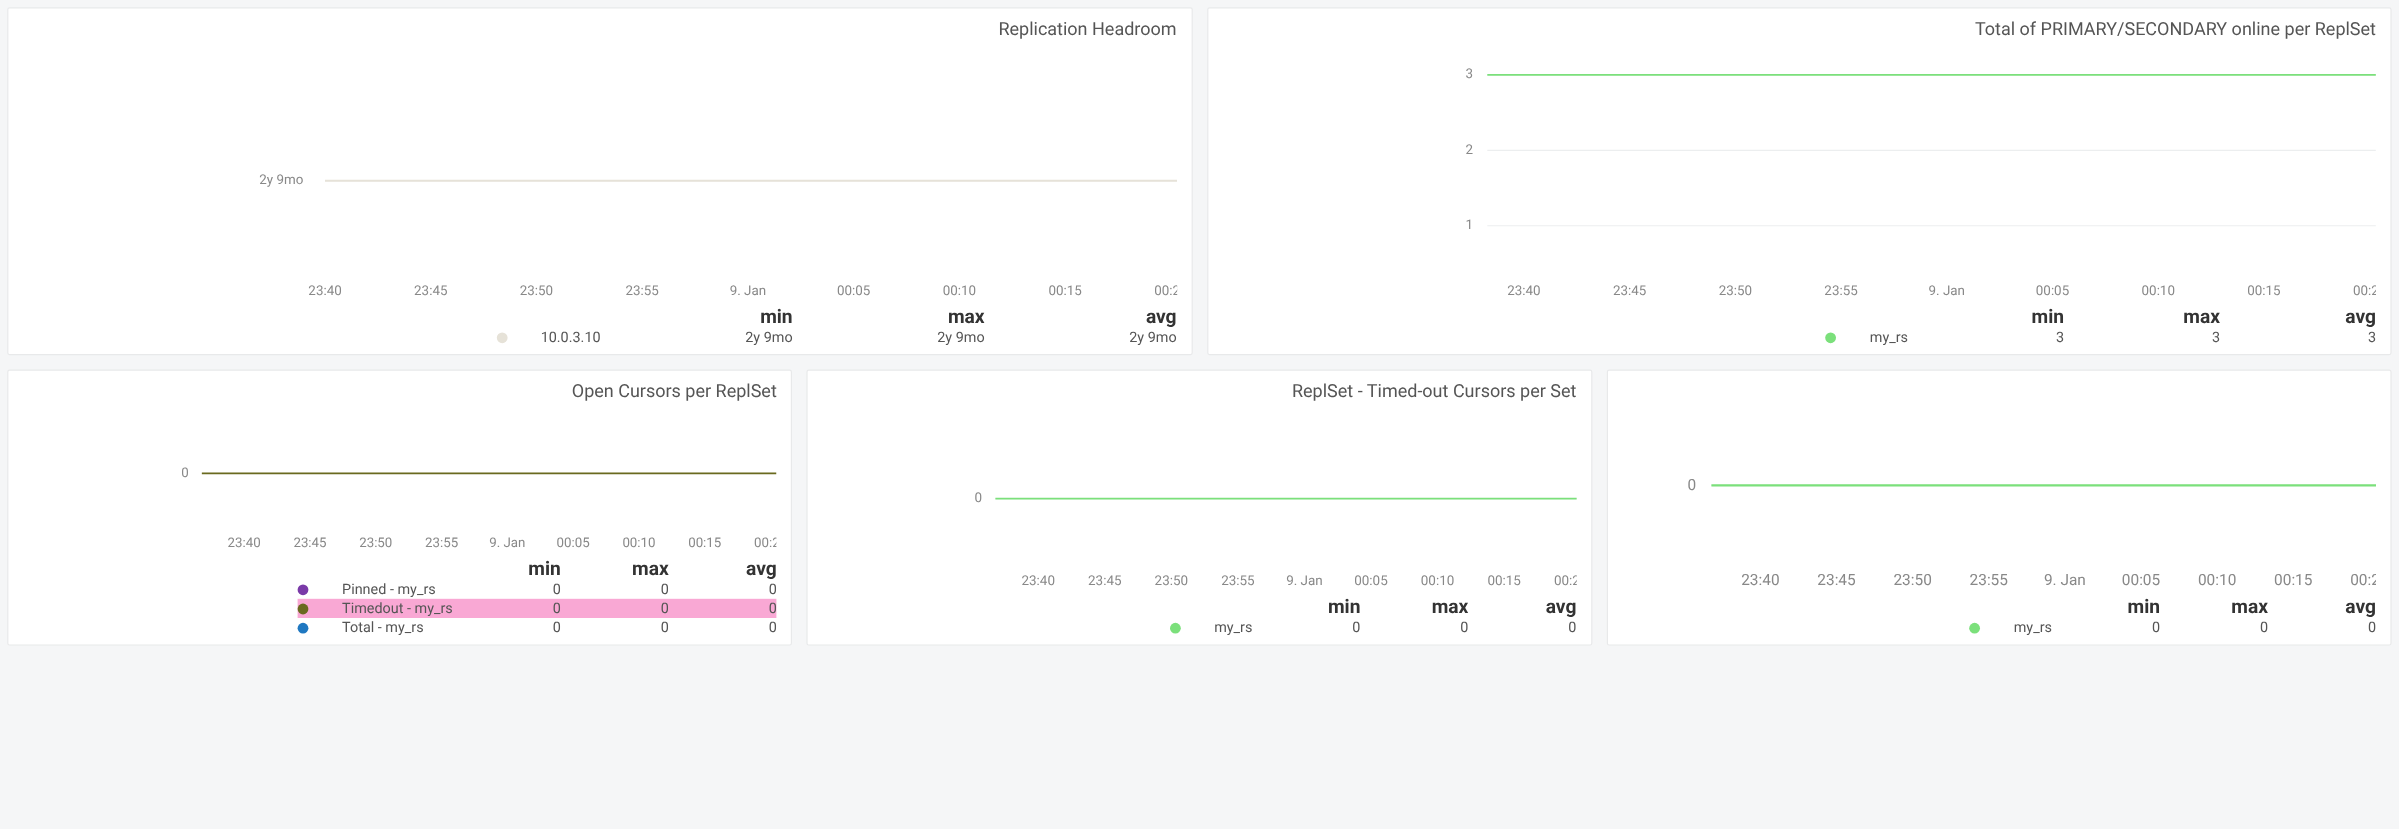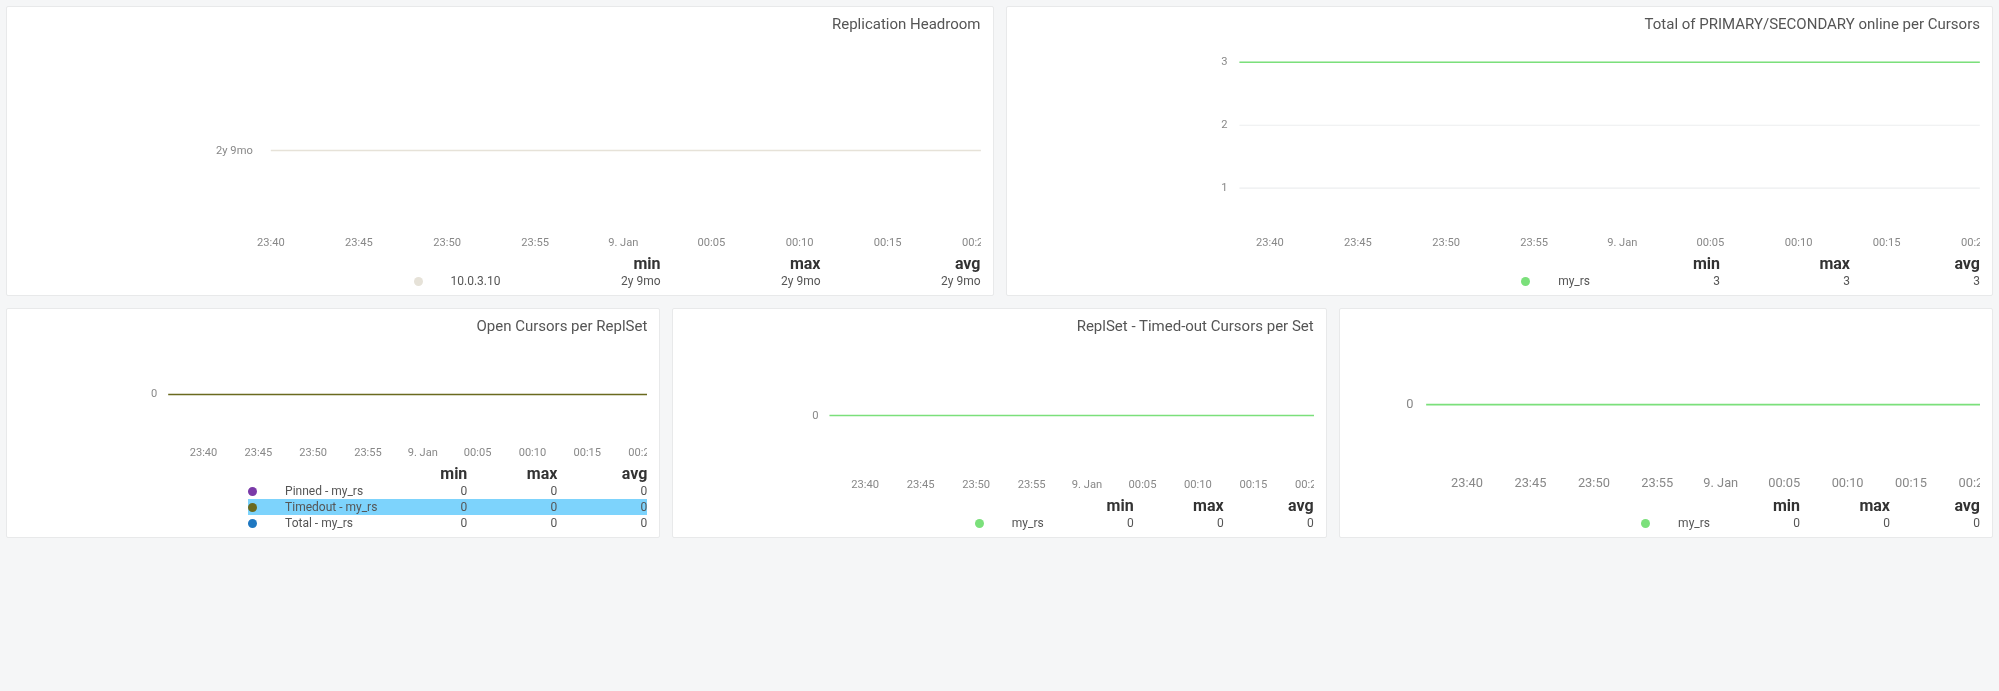--- a/index.html
+++ b/index.html
@@ -42,21 +42,21 @@
     font-size: 16px;
     font-weight: 700;
     color: #333;
   }
   .stat-row {
     display: flex;
     font-size: 12px;
     color: #555;
     padding: 1px 0;
   }
-  .stat-row.alt { background: #7dd3fc; }
+  .stat-row.alt { background: #f9a8d4; }
   .legend-name { display: flex; align-items: center; gap: 6px; }
   .dot { width: 9px; height: 9px; border-radius: 50%; display: inline-block; flex: none; }
   .col-name { flex: 1; gap: 28px; }
   .col-stat { width: 90px; text-align: right; }
   
   .row1 .panel { height: 290px; align-items: flex-end; }
   .row2 .panel { height: 230px; align-items: flex-end; }
   .p-large { flex: 1; }
   .p-small { flex: 1; }
 </style>
@@ -98,21 +98,21 @@
           <span>10.0.3.10</span>
         </div>
         <div class="col-stat" style="width:160px">2y 9mo</div>
         <div class="col-stat" style="width:160px">2y 9mo</div>
         <div class="col-stat" style="width:160px">2y 9mo</div>
       </div>
     </div>
   </div>
 
   <div class="panel p-large">
-    <div class="panel-title">Total of PRIMARY/SECONDARY online per Cursors</div>
+    <div class="panel-title">Total of PRIMARY/SECONDARY online per ReplSet</div>
     <div class="chart-area">
       <svg viewBox="0 0 760 210" preserveAspectRatio="none">
         <text class="y-label" x="12" y="28">3</text>
         <text class="y-label" x="12" y="90">2</text>
         <text class="y-label" x="12" y="152">1</text>
         <line class="grid-line" x1="30" y1="25" x2="760" y2="25"></line>
         <line class="grid-line" x1="30" y1="87" x2="760" y2="87"></line>
         <line class="grid-line" x1="30" y1="149" x2="760" y2="149"></line>
         <line class="data-line" x1="30" y1="25" x2="760" y2="25" stroke="#7be07b"></line>
         <g>

